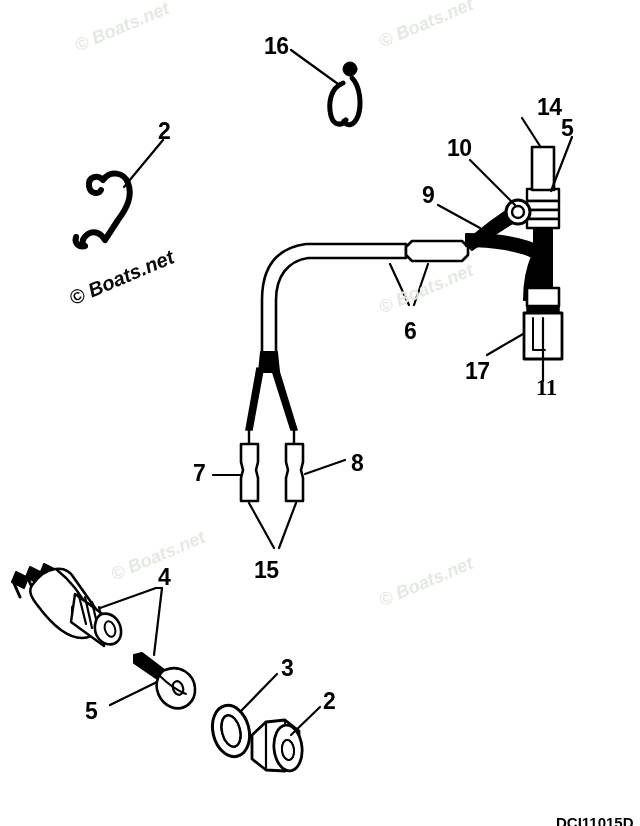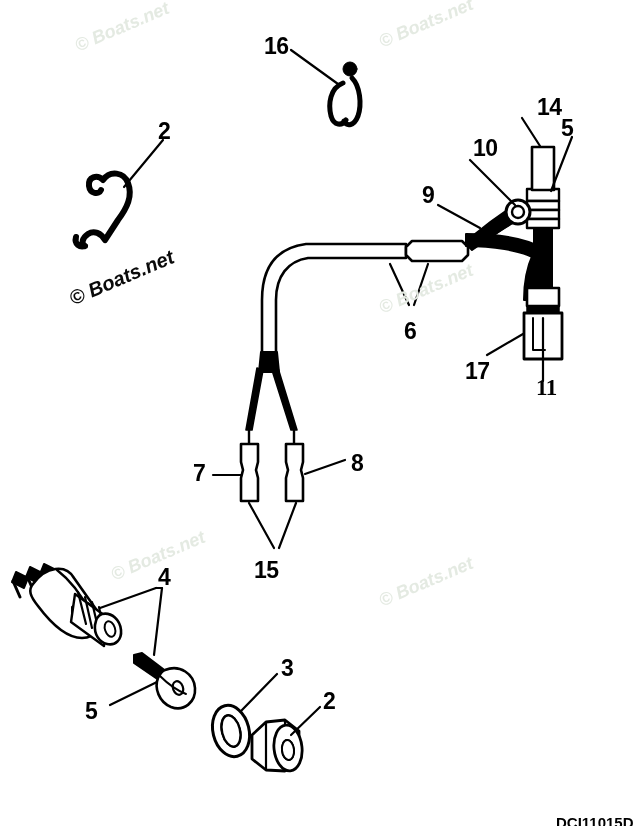--- a/index.html
+++ b/index.html
@@ -251,21 +251,21 @@
   <div class="wm wm-light" style="left:376px; top:33px; font-size:18px; transform:rotate(-23deg); transform-origin:left top;">© Boats.net</div>
   <div class="wm wm-dark" style="left:66px; top:289px; font-size:20px; transform:rotate(-23deg); transform-origin:left top;">© Boats.net</div>
   <div class="wm wm-light" style="left:376px; top:299px; font-size:18px; transform:rotate(-23deg); transform-origin:left top;">© Boats.net</div>
   <div class="wm wm-light" style="left:376px; top:592px; font-size:18px; transform:rotate(-23deg); transform-origin:left top;">© Boats.net</div>
   <div class="wm wm-light" style="left:108px; top:566px; font-size:18px; transform:rotate(-23deg); transform-origin:left top;">© Boats.net</div>
 
   <div class="callout" style="left:264px; top:35px;">16</div>
   <div class="callout" style="left:158px; top:120px;">2</div>
   <div class="callout" style="left:505px; top:96px;margin-left:32px;">14</div>
   <div class="callout" style="left:561px; top:117px;">5</div>
-  <div class="callout" style="left:447px; top:137px;margin-left:26px;">10</div>
+  <div class="callout" style="left:447px; top:137px;">10</div>
   <div class="callout" style="left:422px; top:184px;">9</div>
   <div class="callout" style="left:404px; top:320px;">6</div>
   <div class="callout" style="left:465px; top:360px;">17</div>
   <div class="callout" style="left:536px; top:376px;font-family:Liberation Serif, serif;">11</div>
   <div class="callout" style="left:193px; top:462px;">7</div>
   <div class="callout" style="left:351px; top:452px;">8</div>
   <div class="callout" style="left:254px; top:559px;">15</div>
   <div class="callout" style="left:158px; top:566px;">4</div>
   <div class="callout" style="left:85px; top:700px;">5</div>
   <div class="callout" style="left:281px; top:657px;">3</div>

